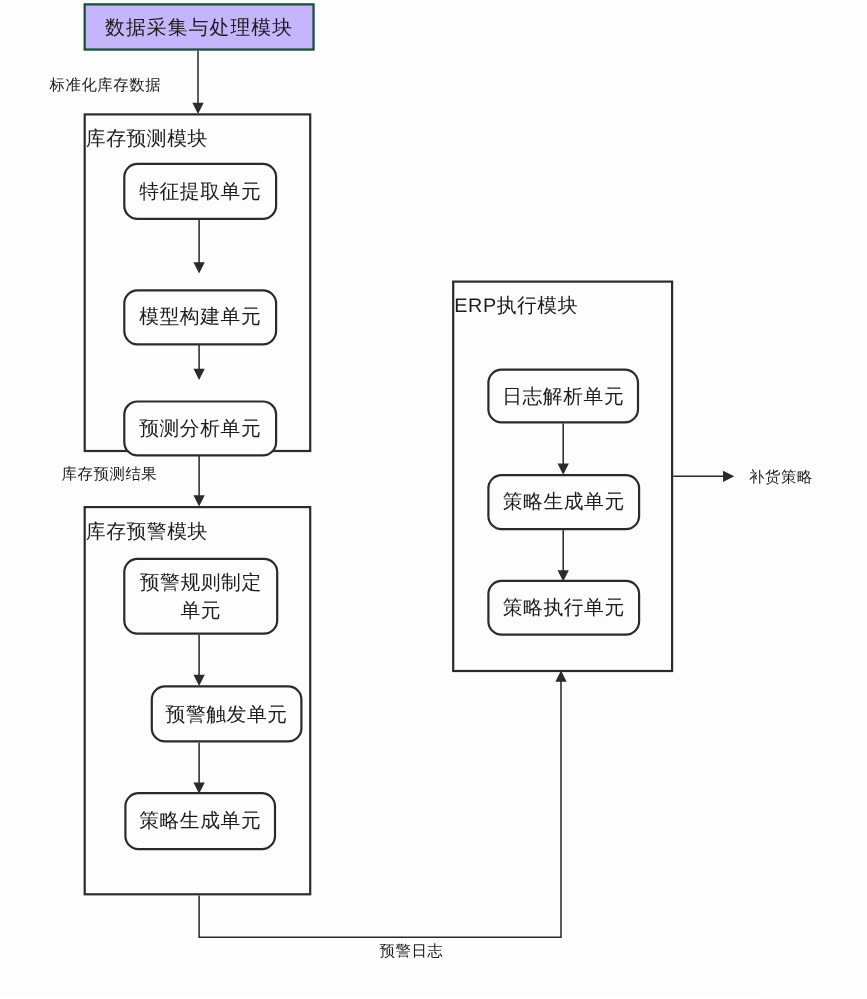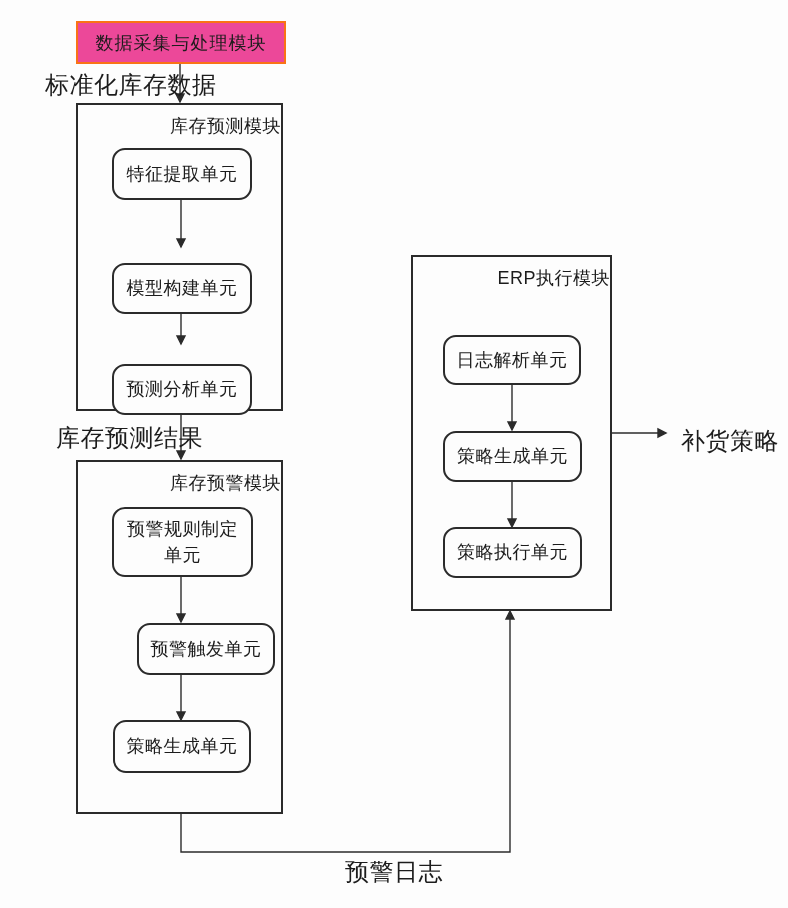--- a/index.html
+++ b/index.html
@@ -17,37 +17,36 @@
     overflow: hidden;
   }
   .connectors {
     position: absolute;
     left: 0;
     top: 0;
     pointer-events: none;
   }
   .box {
     position: absolute;
-    border: 2px solid #f97316;
-    background: #ec4899;
+    border: 2px solid #14532d;
+    background: #c4b5fd;
     box-sizing: border-box;
-    margin-top: 18px;
   }
   .module {
     position: absolute;
     border: 2px solid #2b2b2b;
     background: transparent;
     box-sizing: border-box;
   }
   .module-title {
     position: absolute;
     left: 0;
     right: 0;
     top: 9px;
-    text-align: right;
+    text-align: left;
     font-size: 18px;
     letter-spacing: 0.5px;
     white-space: nowrap;
   }
   .unit {
     position: absolute;
     border: 2px solid #2b2b2b;
     border-radius: 13px;
     background: #fdfdfd;
     box-sizing: border-box;
@@ -66,21 +65,21 @@
     justify-content: center;
     width: 100%;
     height: 100%;
     text-align: center;
     font-size: 18px;
     letter-spacing: 1px;
     white-space: nowrap;
   }
   .edge-label {
     position: absolute;
-    font-size: 24px;
+    font-size: 14px;
     letter-spacing: 0.5px;
     white-space: nowrap;
   }
 </style>
 </head>
 <body>
 
 <div class="canvas">
 
   <svg class="connectors" width="788" height="908" viewBox="0 0 788 908">

